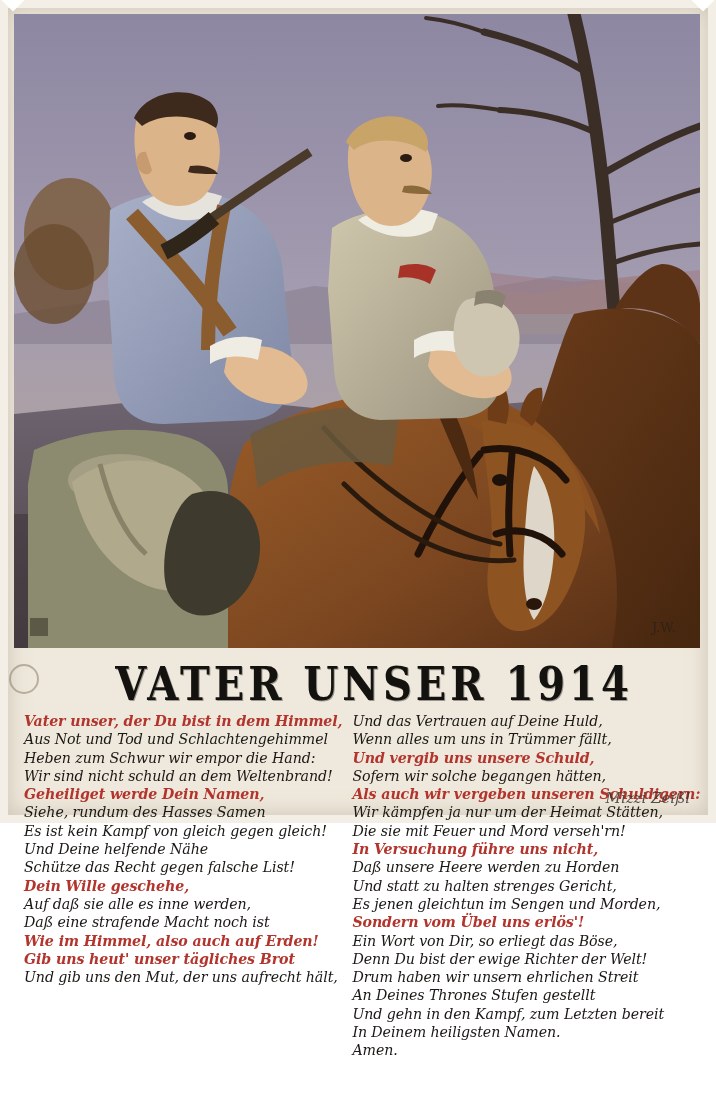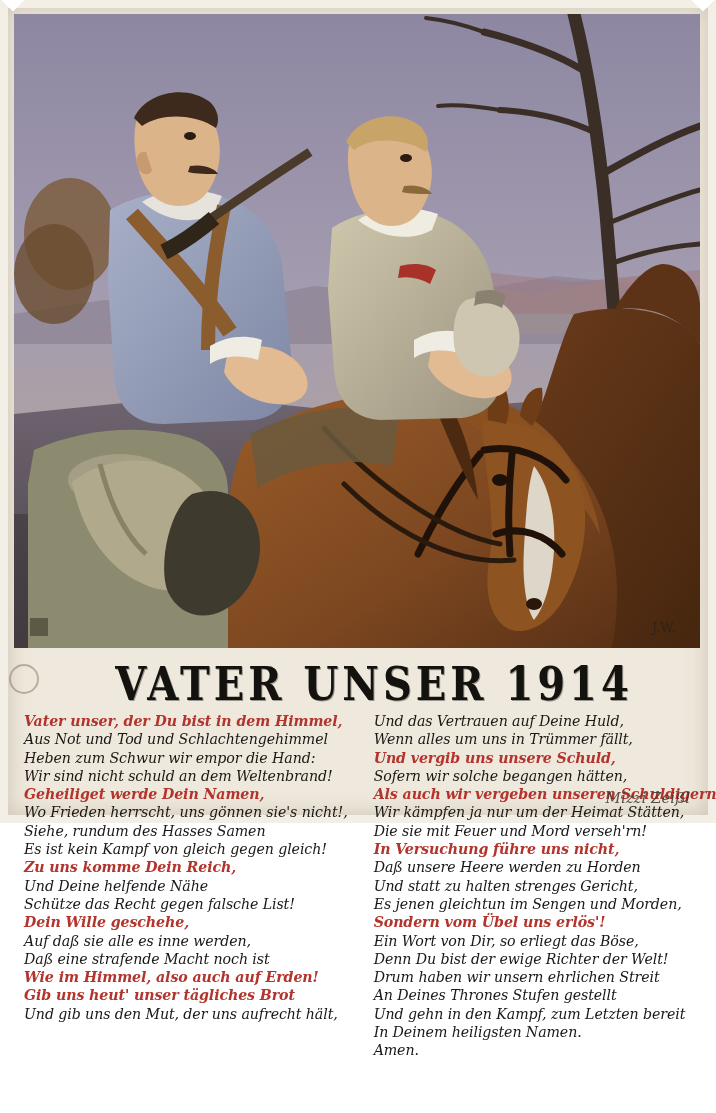--- a/index.html
+++ b/index.html
@@ -65,21 +65,20 @@
   }
 
   
   .poem {
     position: absolute;
     left: 14px;
     top: 712px;
     width: 686px;
     height: 370px;
     display: flex;
-    gap: 16px;
   }
   .col {
     flex: 1 1 0;
     padding: 0 4px;
   }
   .col.left { padding-left: 10px; }
   .col.right { padding-left: 6px; }
 
   .line {
     font-family: "DejaVu Serif", serif;
@@ -304,24 +303,22 @@
     <div class="title">VATER UNSER 1914</div>
   </div>
 
   <div class="poem">
     <div class="col left">
       <div class="line red">Vater unser, der Du bist in dem Himmel,</div>
       <div class="line">Aus Not und Tod und Schlachtengehimmel</div>
       <div class="line">Heben zum Schwur wir empor die Hand:</div>
       <div class="line">Wir sind nicht schuld an dem Weltenbrand!</div>
       <div class="line red">Geheiliget werde Dein Namen,</div>
-      <div class="line">Wo Frieden herrscht, uns gönnen sie's nicht!,</div>
       <div class="line">Siehe, rundum des Hasses Samen</div>
       <div class="line">Es ist kein Kampf von gleich gegen gleich!</div>
-      <div class="line red">Zu uns komme Dein Reich,</div>
       <div class="line">Und Deine helfende Nähe</div>
       <div class="line">Schütze das Recht gegen falsche List!</div>
       <div class="line red">Dein Wille geschehe,</div>
       <div class="line">Auf daß sie alle es inne werden,</div>
       <div class="line">Daß eine strafende Macht noch ist</div>
       <div class="line red">Wie im Himmel, also auch auf Erden!</div>
       <div class="line red">Gib uns heut' unser tägliches Brot</div>
       <div class="line">Und gib uns den Mut, der uns aufrecht hält,</div>
     </div>
 

